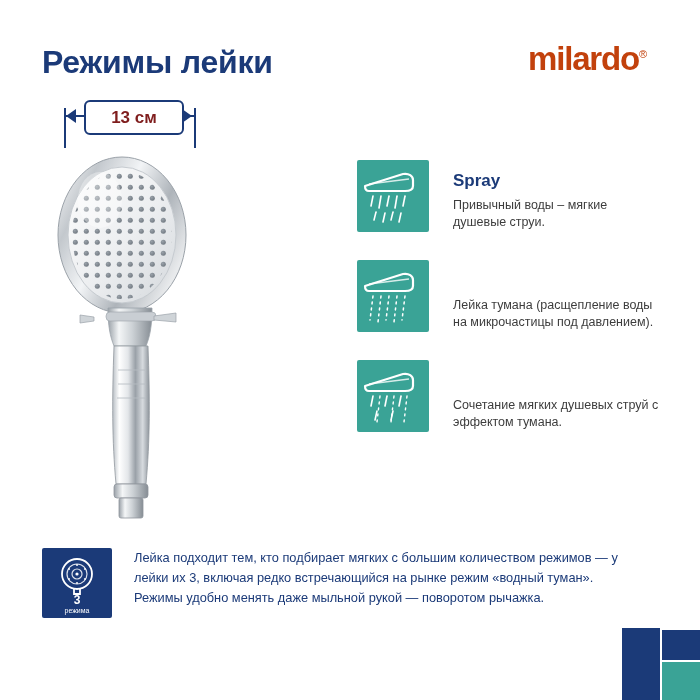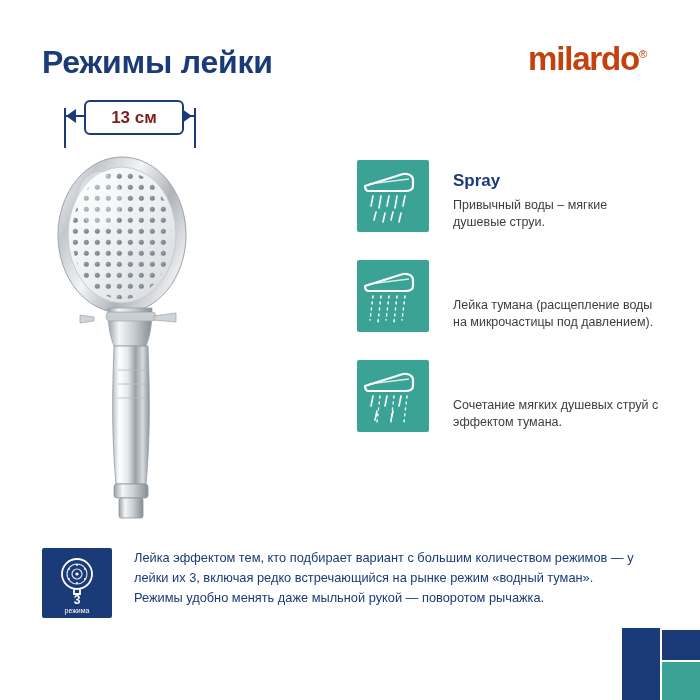--- a/index.html
+++ b/index.html
@@ -376,21 +376,21 @@
           <circle cx="43" cy="31" r="1.1"></circle>
             <circle cx="35" cy="35" r="1.1"></circle>
           <circle cx="27" cy="31" r="1.1"></circle>
             <circle cx="27" cy="21" r="1.1"></circle>
         </g>
         <path d="M32 41 l0 5 l6 0 l0 -5" fill="none" stroke="#ffffff" stroke-width="1.8"></path>
         <text x="35" y="56" text-anchor="middle" font-family="Liberation Sans, sans-serif" font-size="12" font-weight="bold" fill="#ffffff">3</text>
         <text x="35" y="65" text-anchor="middle" font-family="Liberation Sans, sans-serif" font-size="7" fill="#ffffff">режима</text>
       </svg>
     </div>
-    <div class="note-text">Лейка эффектом тем, кто подбирает вариант с большим количеством режимов — у лейки их 3, включая редко встречающийся на рынке режим «водный туман». Режимы удобно менять даже мыльной рукой — поворотом рычажка.</div>
+    <div class="note-text">Лейка подходит тем, кто подбирает мягких с большим количеством режимов — у лейки их 3, включая редко встречающийся на рынке режим «водный туман». Режимы удобно менять даже мыльной рукой — поворотом рычажка.</div>
   </div>
 
   <div class="corner">
     <div class="sq navy-tall"></div>
     <div class="sq navy-small"></div>
     <div class="sq teal"></div>
   </div>
 
 </div>
 

